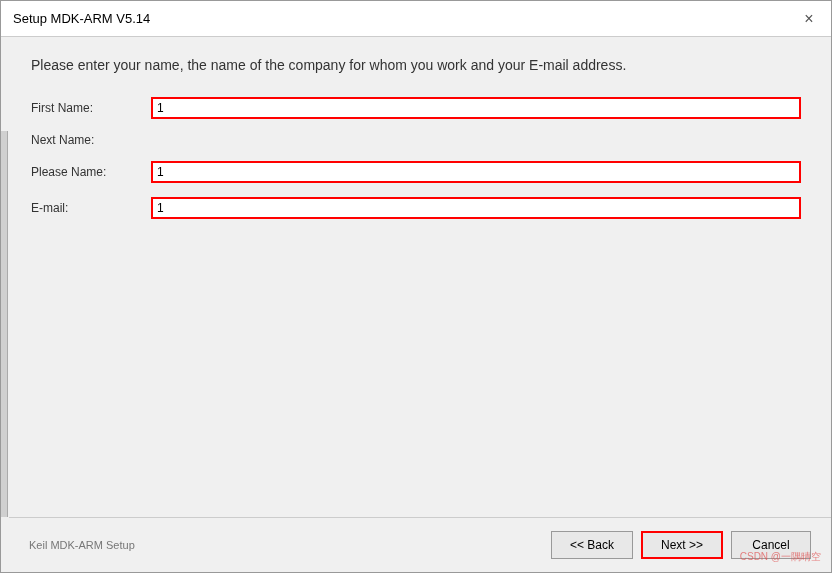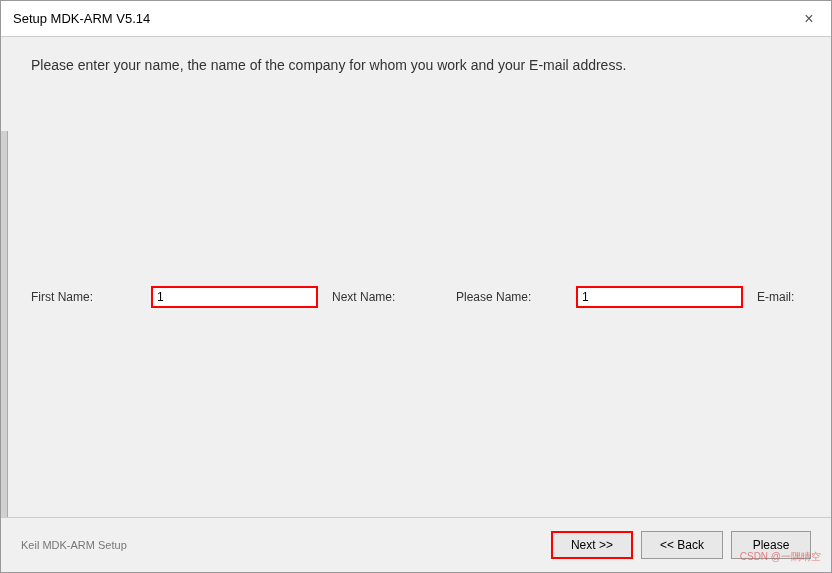--- a/index.html
+++ b/index.html
@@ -110,21 +110,21 @@
       flex-direction: column;
       gap: 16px;
     }
     .description-text {
       font-size: 14px;
       color: #333;
       margin-bottom: 8px;
     }
     .form-area {
       display: flex;
-      flex-direction: row;
+      flex-direction: column;
       gap: 14px;
       flex: 1;
     }
     .form-row {
       display: flex;
       align-items: center;
       gap: 10px;
     }
     .form-label {
       width: 110px;
@@ -146,20 +146,21 @@
       border: 2px solid red !important;
     }
     .footer-section {
       background: #f0f0f0;
       border-top: 1px solid #ccc;
       padding: 10px 20px;
       display: flex;
       align-items: center;
       justify-content: space-between;
       height: 55px;
+      margin-left: 8px;
     }
     .footer-left {
       font-size: 11px;
       color: #777;
     }
     .footer-right {
       display: flex;
       gap: 8px;
     }
     .btn {
@@ -237,21 +238,21 @@
         <label class="form-label">E-mail:</label>
         <input class="form-input red-border" type="text" value="1" style="">
       </div>
 
     </div>
   </div>
 
   <div class="footer-section">
     <div class="footer-left">Keil MDK-ARM Setup</div>
     <div class="footer-right">
+      <button class="btn">&lt;&lt; Back</button>
       <button class="btn btn-next">Next &gt;&gt;</button>
-      <button class="btn">&lt;&lt; Back</button>
-      <button class="btn">Please</button>
+      <button class="btn">Cancel</button>
     </div>
   </div>
 
   <div class="watermark">CSDN @一隅晴空</div>
 
 </div>
 
 </body></html>

